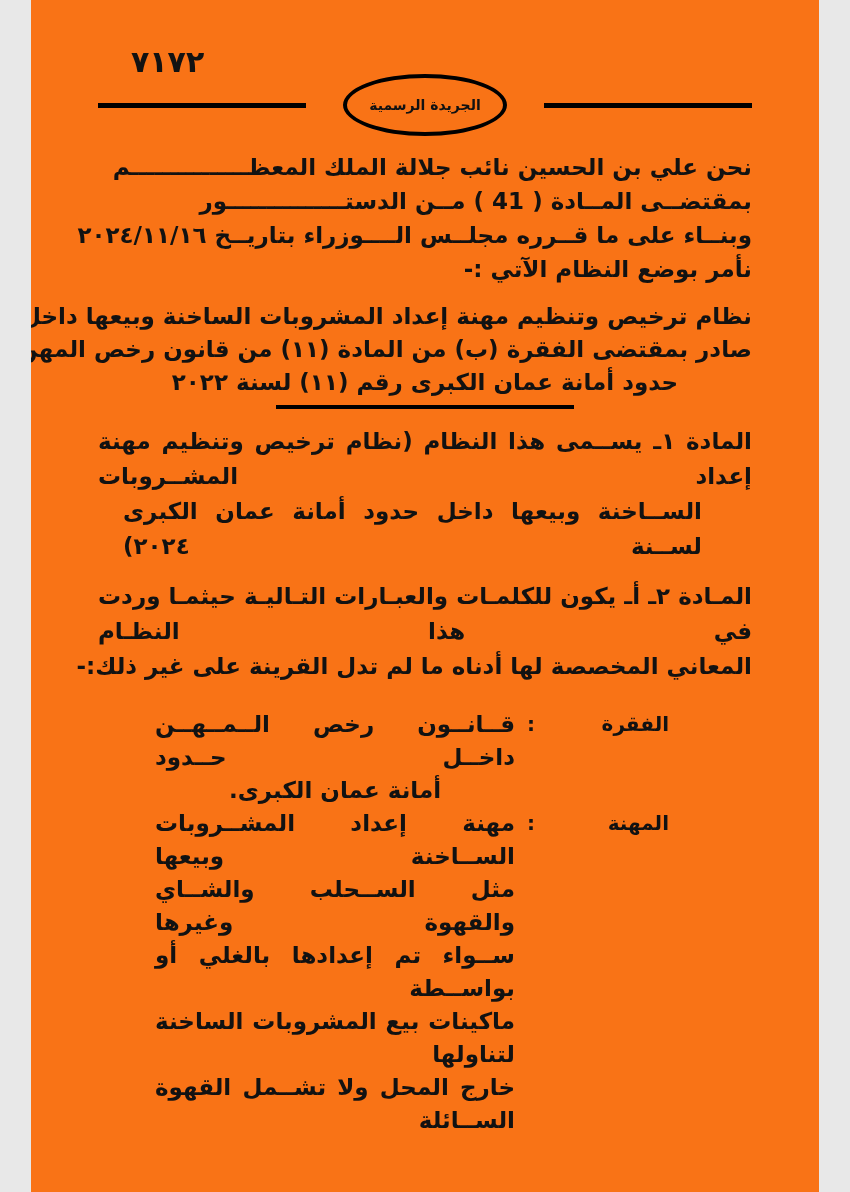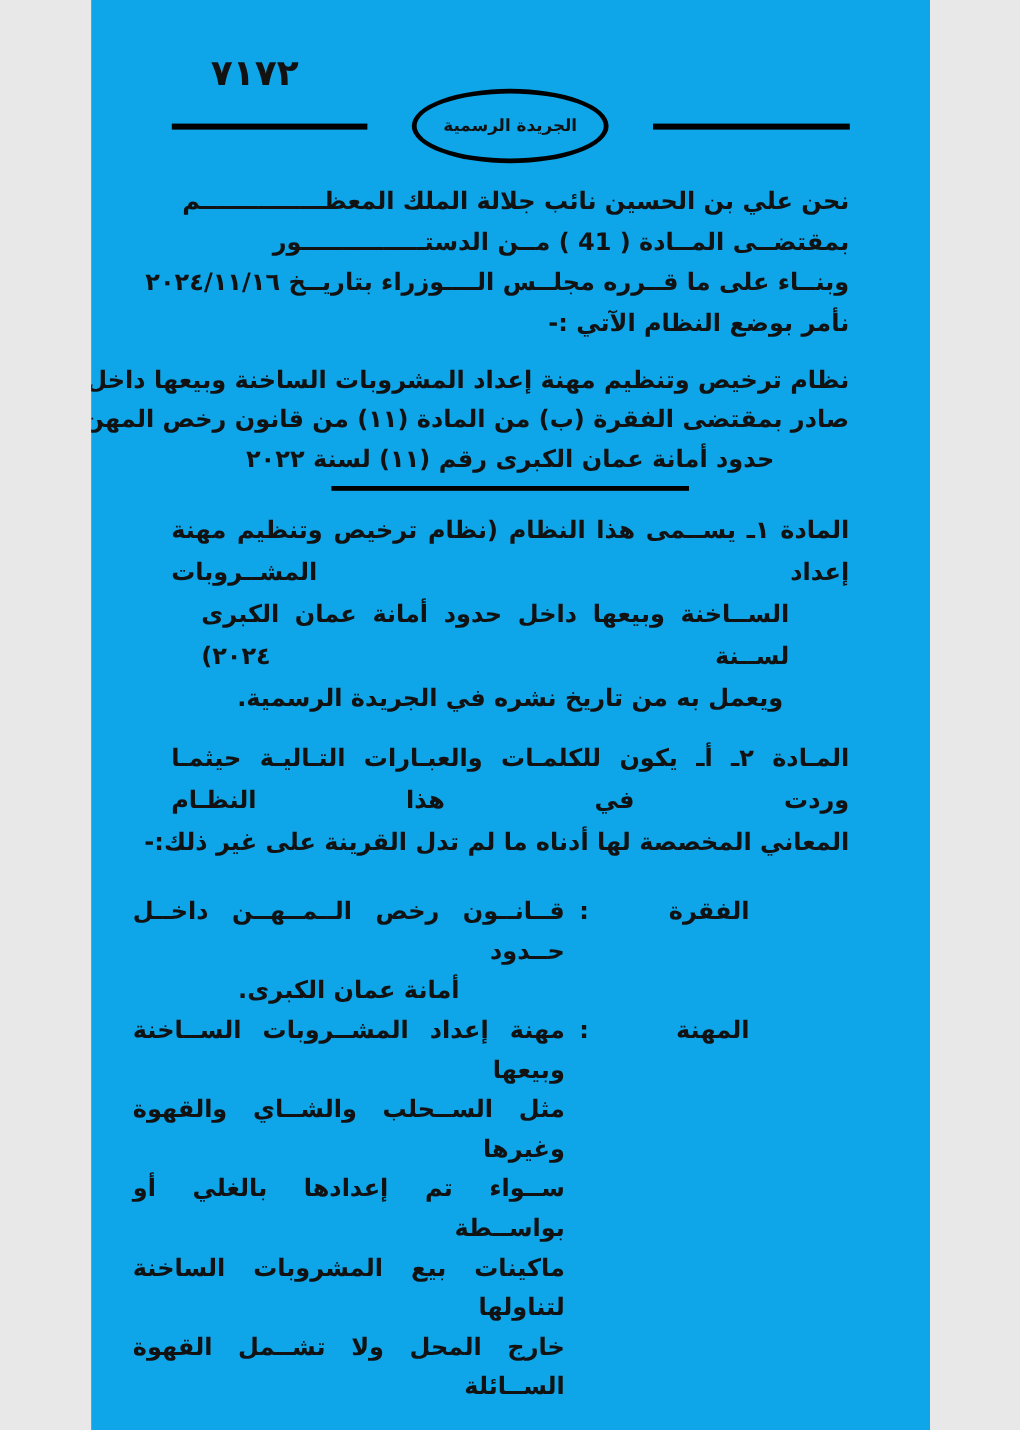--- a/index.html
+++ b/index.html
@@ -1,21 +1,21 @@
 <!DOCTYPE html>
 <html lang="ar" dir="rtl"><head>
 <meta charset="utf-8">
 <style>
   html,body{margin:0;padding:0;}
   body{background:#e8e8e8;}
   .page{
     position:relative;
-    width:699px;height:1192px;
+    width:788px;height:1192px;
     margin:0 auto;
-    background:#0ea5e9;
+    background:#f97316;
     color:#121212;
     font-family:"DejaVu Sans",sans-serif;
     font-weight:bold;
     direction:rtl;
     overflow:hidden;
   }
   .content{padding:0 67px;}
 
   
   .pageno{
@@ -37,21 +37,21 @@
   .ellipse{
     width:156px;height:54px;
     border:4px solid #000;
     border-radius:50%;
     display:flex;align-items:center;justify-content:center;
     flex:0 0 auto;
   }
   .ellipse span{font-size:14px;white-space:nowrap;}
 
   
-  .tline{font-size:20px;white-space:nowrap;}
+  .tline{font-size:23px;white-space:nowrap;}
   .lr{text-align:right;}
   .lc{text-align:center;white-space:nowrap;}
   .lj{text-align:justify;text-align-last:justify;white-space:normal;}
 
   .preamble{margin-top:13px;}
   .preamble .tline{line-height:34px;}
 
   .title-block{margin-top:14px;}
   .title-block .tline{line-height:33px;}
 
@@ -99,21 +99,20 @@
       <div class="tline lc">نظام ترخيص وتنظيم مهنة إعداد المشروبات الساخنة وبيعها داخل حدود</div>
       <div class="tline lc">صادر بمقتضى الفقرة (ب) من المادة (١١) من قانون رخص المهن داخل</div>
       <div class="tline lc">حدود أمانة عمان الكبرى رقم (١١) لسنة ٢٠٢٢</div>
     </div>
 
     <div class="divider"></div>
 
     <div class="article">
       <div class="tline lj">المادة ١ـ يســمى هذا النظام (نظام ترخيص وتنظيم مهنة إعداد المشــروبات</div>
       <div class="tline lj art1-l2">الســاخنة وبيعها داخل حدود أمانة عمان الكبرى لســنة ٢٠٢٤)</div>
-      <div class="tline lc">ويعمل به من تاريخ نشره في الجريدة الرسمية.</div>
     </div>
 
     <div class="article">
       <div class="tline lj">المـادة ٢ـ أـ يكون للكلمـات والعبـارات التـاليـة حيثمـا وردت في هذا النظـام</div>
       <div class="tline lc">المعاني المخصصة لها أدناه ما لم تدل القرينة على غير ذلك:-</div>
     </div>
 
     <div class="definitions">
 
       <div class="def-row">

